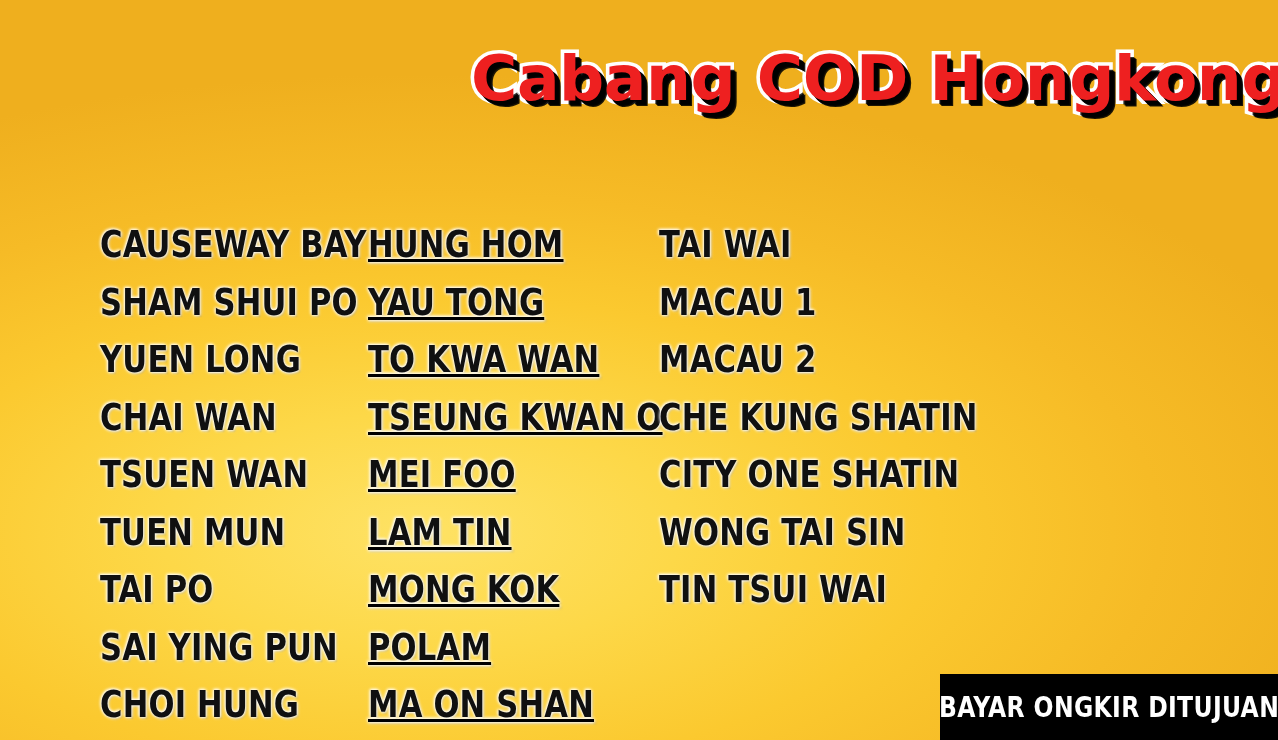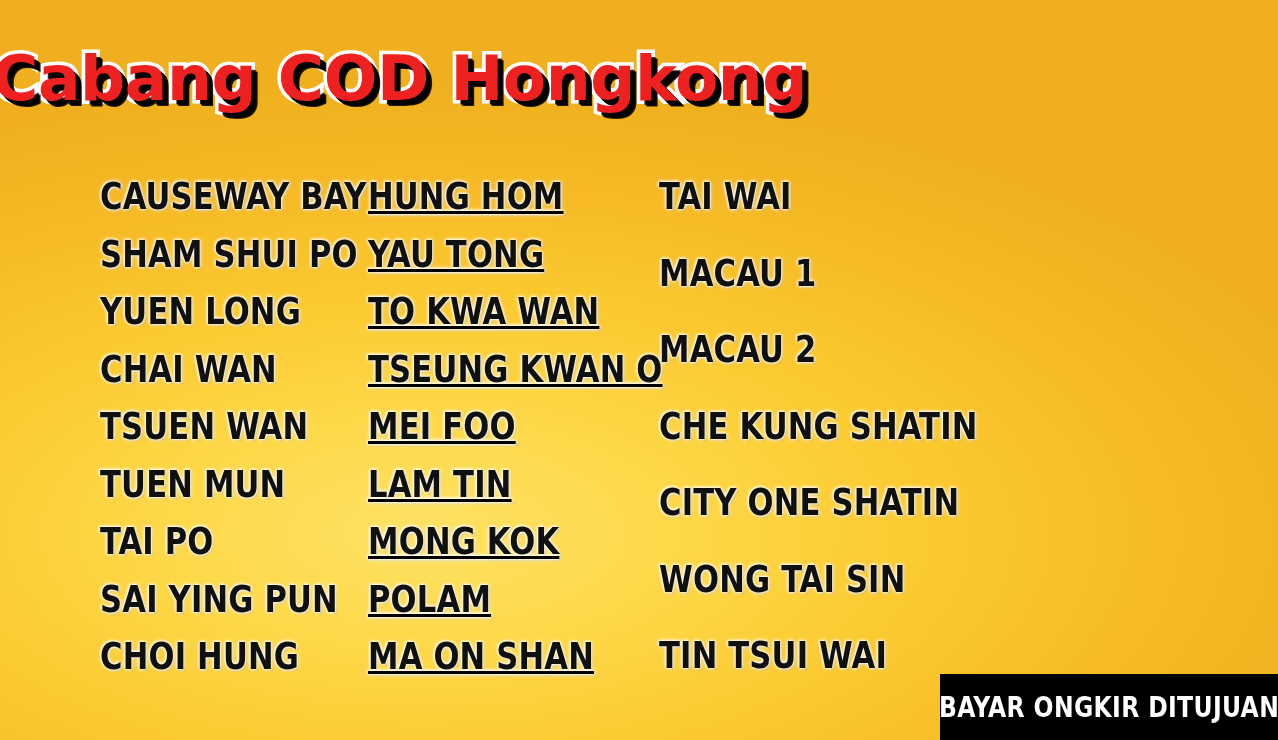--- a/index.html
+++ b/index.html
@@ -22,21 +22,21 @@
         #F6BB26 74%,
         #EFAF1E 100%);
   }
 
   
   .title-wrap {
     position: absolute;
     left: 0;
     right: 0;
     top: 48px;
-    text-align: left;
+    text-align: right;
     pointer-events: none;
   }
   .title {
     display: inline-block;
     font-family: "DejaVu Sans", sans-serif;
     font-weight: 700;
     font-size: 62px;
     line-height: 1.0;
     letter-spacing: -0.5px;
     color: #EE2020;
@@ -54,25 +54,26 @@
     position: absolute;
     left: 100px;
     top: 172px;
     right: 40px;
     display: flex;
     align-items: flex-start;
   }
   .col {
     display: flex;
     flex-direction: column;
+    margin-top: 48px;
   }
   .col-0 { width: 268px; }
   .col-1 { width: 270px; }
   .col-2 { width: 291px; text-decoration: underline; }
-  .col-3 { width: 300px; gap: 19px; }
+  .col-3 { width: 300px; }
 
   .branch {
     height: 57.5px;
     line-height: 50px;
     font-family: "DejaVu Sans Condensed", "Liberation Sans Narrow", "Liberation Sans", sans-serif;
     font-weight: 700;
     font-size: 37px;
     letter-spacing: 0.2px;
     color: #101010;
     white-space: nowrap;

